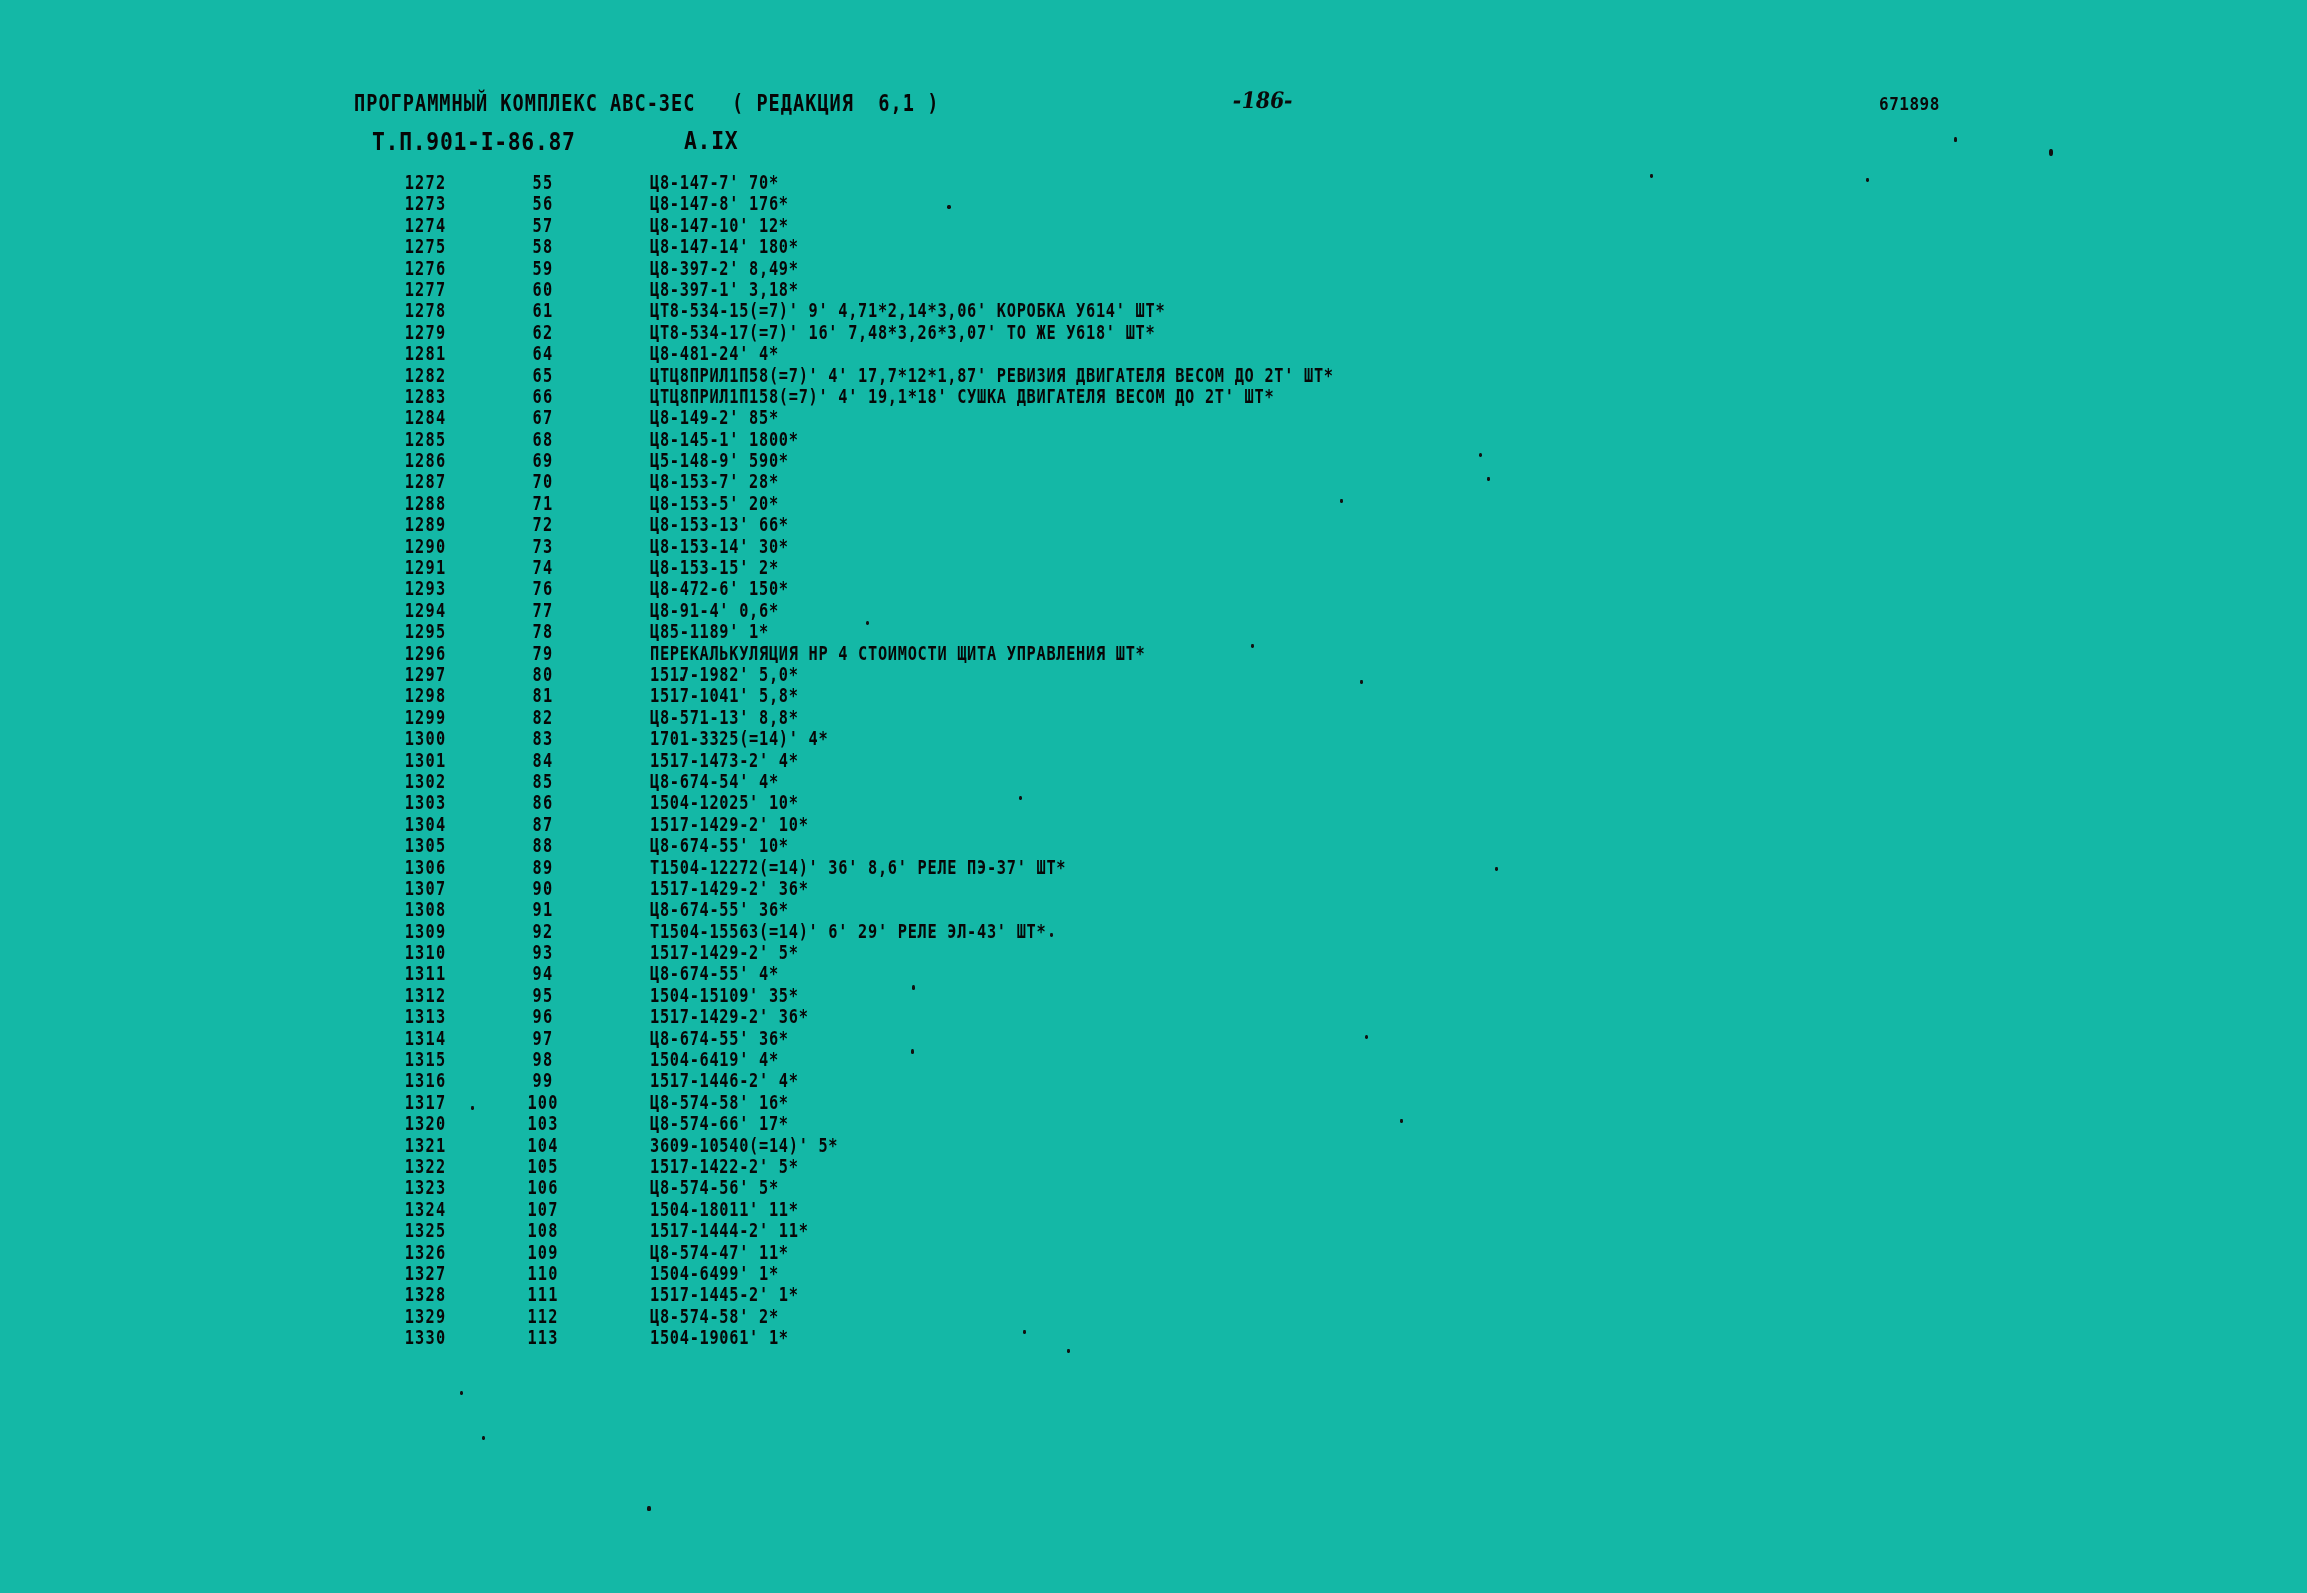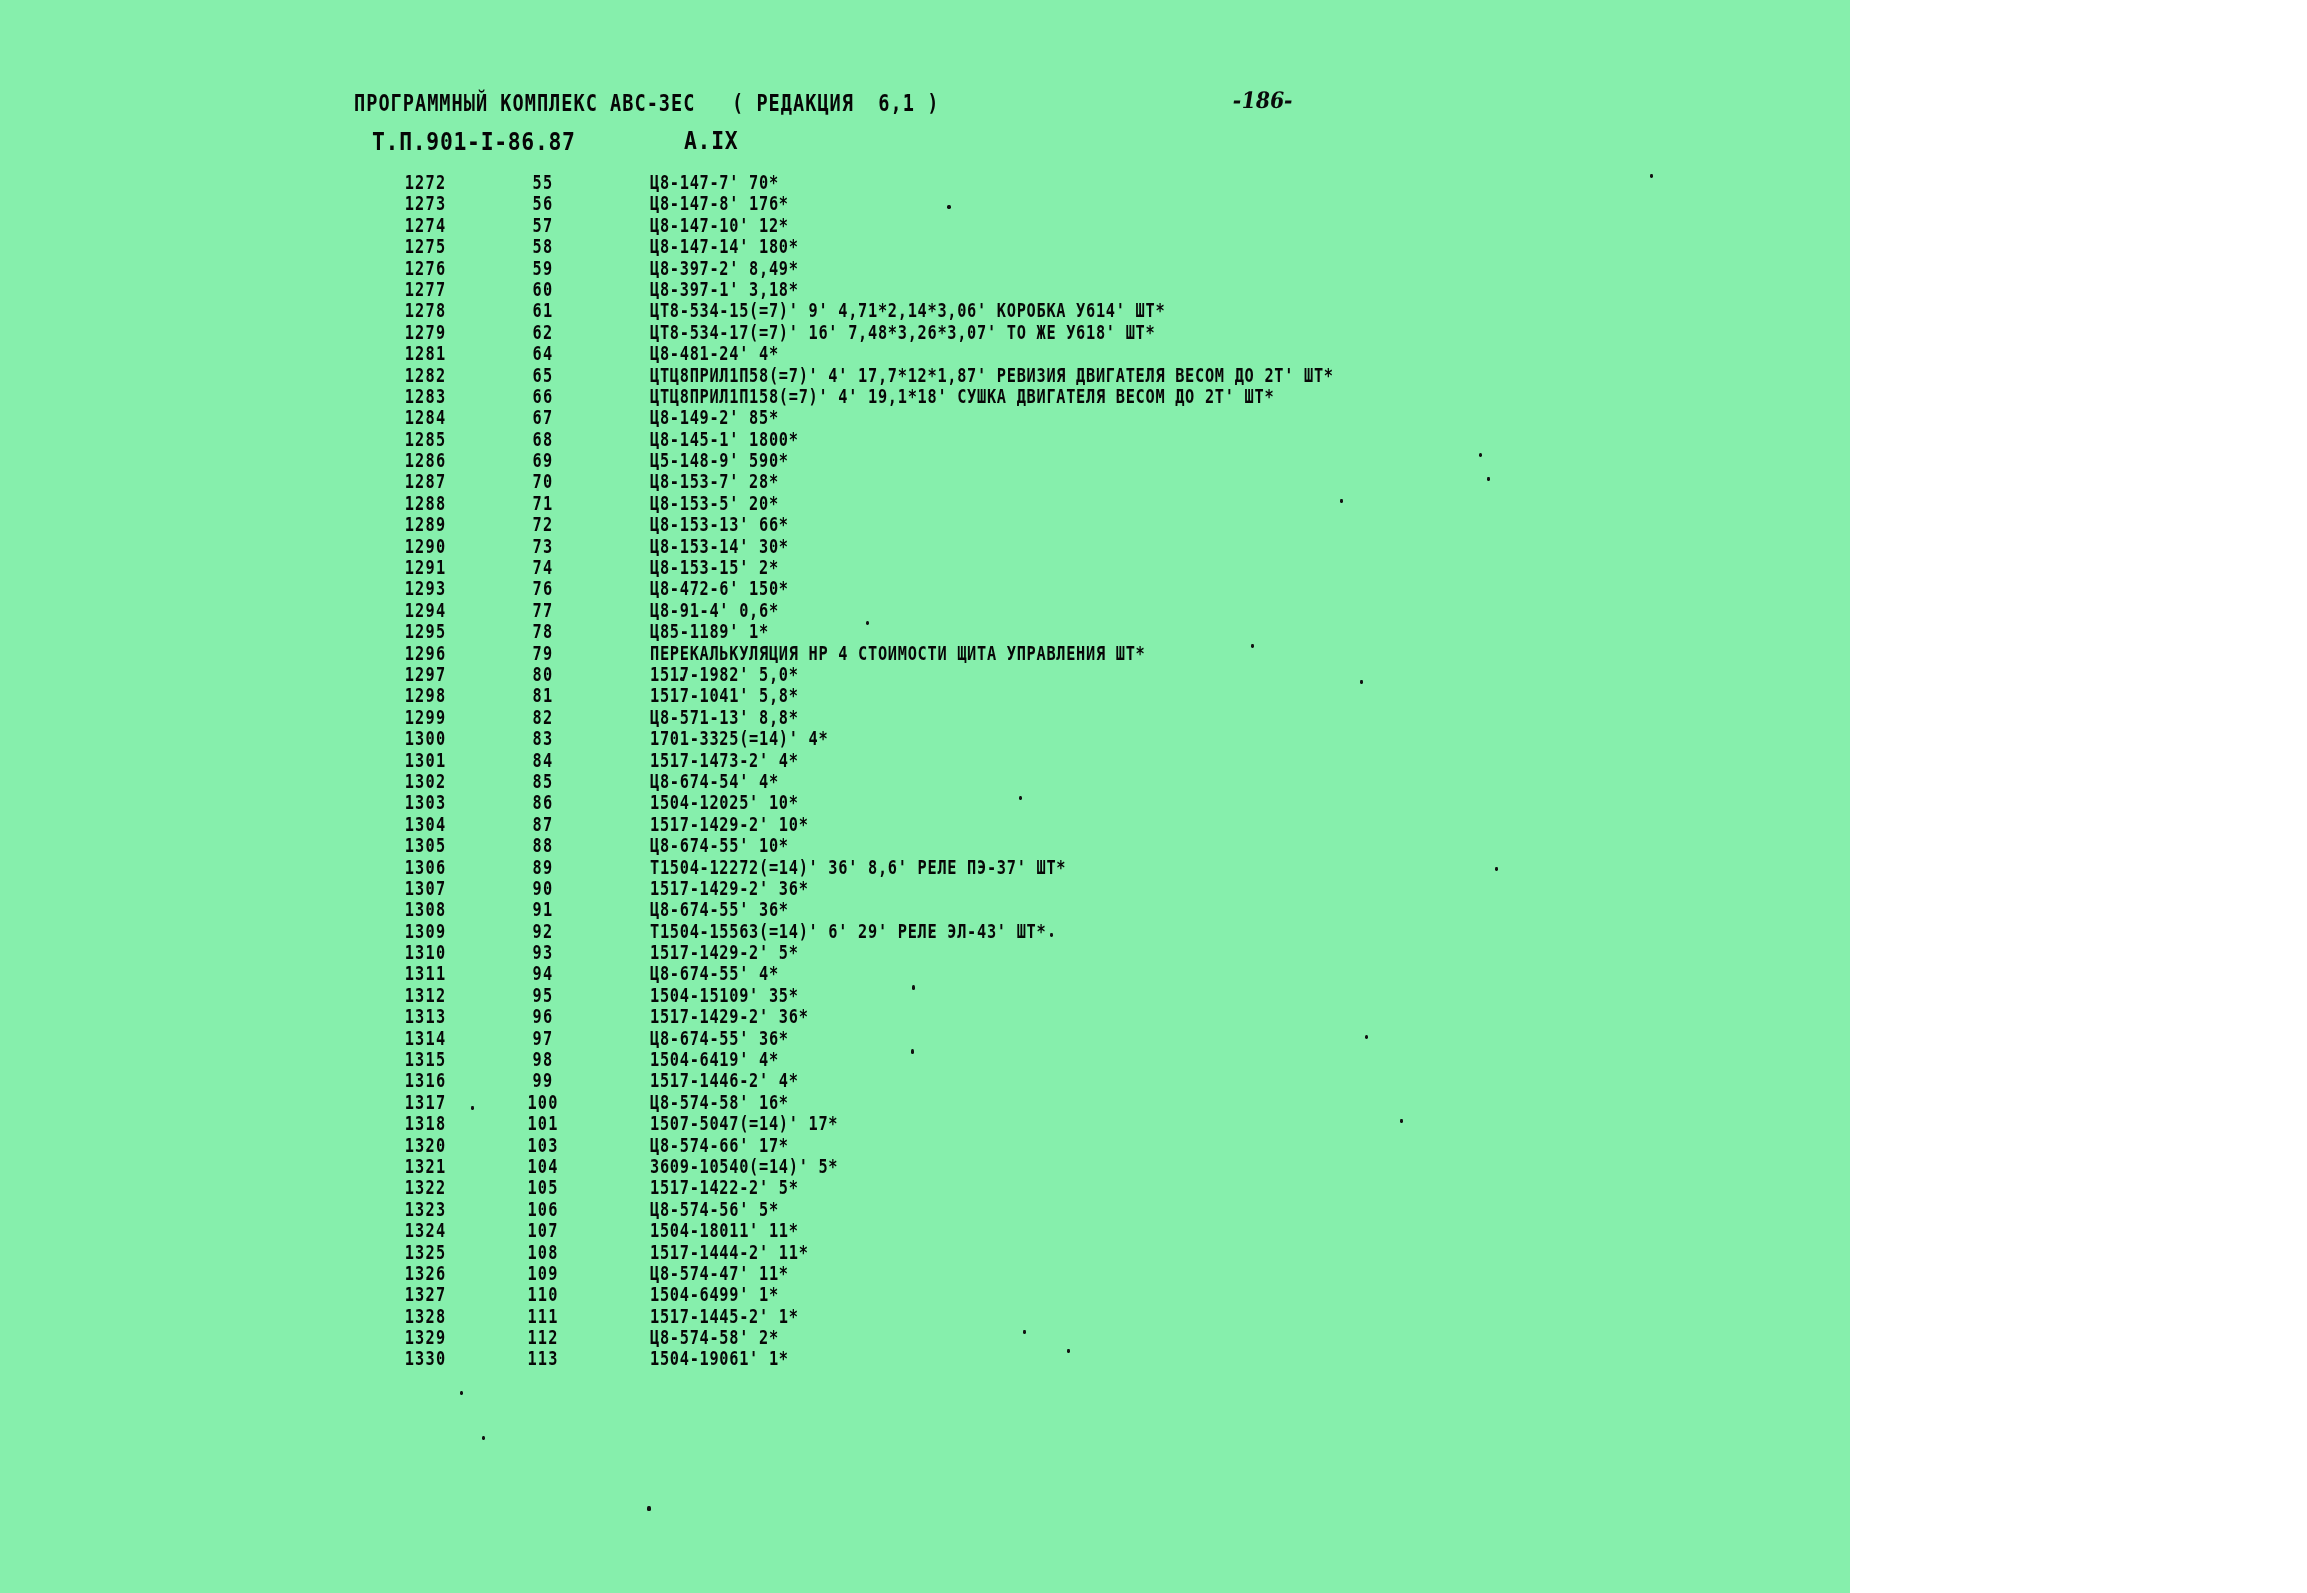--- a/index.html
+++ b/index.html
@@ -2,23 +2,23 @@
 <html style="font-size:7.4px"><head>
 <meta charset="utf-8">
 <style>
   html, body {
     margin: 0;
     padding: 0;
     background: #ffffff;
   }
   .page {
     position: relative;
-    width: 1850px;
+    width: 2307px;
     height: 1593px;
-    background: #86efac;
+    background: #14b8a6;
     overflow: hidden;
     font-family: "DejaVu Sans Mono", "Liberation Mono", monospace;
   }
 
   
   .hdr-line1 {
     position: absolute;
     left: 354px;
     top: 90px;
     font-size: 18.6px;
@@ -185,21 +185,20 @@
       <div class="row"><span class="c-seq">1308</span><span class="c-idx">91</span><span class="c-txt">Ц8-674-55' 36*</span></div>
       <div class="row"><span class="c-seq">1309</span><span class="c-idx">92</span><span class="c-txt">Т1504-15563(=14)' 6' 29' РЕЛЕ ЭЛ-43' ШТ*</span></div>
       <div class="row"><span class="c-seq">1310</span><span class="c-idx">93</span><span class="c-txt">1517-1429-2' 5*</span></div>
       <div class="row"><span class="c-seq">1311</span><span class="c-idx">94</span><span class="c-txt">Ц8-674-55' 4*</span></div>
       <div class="row"><span class="c-seq">1312</span><span class="c-idx">95</span><span class="c-txt">1504-15109' 35*</span></div>
       <div class="row"><span class="c-seq">1313</span><span class="c-idx">96</span><span class="c-txt">1517-1429-2' 36*</span></div>
       <div class="row"><span class="c-seq">1314</span><span class="c-idx">97</span><span class="c-txt">Ц8-674-55' 36*</span></div>
       <div class="row"><span class="c-seq">1315</span><span class="c-idx">98</span><span class="c-txt">1504-6419' 4*</span></div>
       <div class="row"><span class="c-seq">1316</span><span class="c-idx">99</span><span class="c-txt">1517-1446-2' 4*</span></div>
       <div class="row"><span class="c-seq">1317</span><span class="c-idx">100</span><span class="c-txt">Ц8-574-58' 16*</span></div>
-      <div class="row"><span class="c-seq">1318</span><span class="c-idx">101</span><span class="c-txt">1507-5047(=14)' 17*</span></div>
       <div class="row"><span class="c-seq">1320</span><span class="c-idx">103</span><span class="c-txt">Ц8-574-66' 17*</span></div>
       <div class="row"><span class="c-seq">1321</span><span class="c-idx">104</span><span class="c-txt">3609-10540(=14)' 5*</span></div>
       <div class="row"><span class="c-seq">1322</span><span class="c-idx">105</span><span class="c-txt">1517-1422-2' 5*</span></div>
       <div class="row"><span class="c-seq">1323</span><span class="c-idx">106</span><span class="c-txt">Ц8-574-56' 5*</span></div>
       <div class="row"><span class="c-seq">1324</span><span class="c-idx">107</span><span class="c-txt">1504-18011' 11*</span></div>
       <div class="row"><span class="c-seq">1325</span><span class="c-idx">108</span><span class="c-txt">1517-1444-2' 11*</span></div>
       <div class="row"><span class="c-seq">1326</span><span class="c-idx">109</span><span class="c-txt">Ц8-574-47' 11*</span></div>
       <div class="row"><span class="c-seq">1327</span><span class="c-idx">110</span><span class="c-txt">1504-6499' 1*</span></div>
       <div class="row"><span class="c-seq">1328</span><span class="c-idx">111</span><span class="c-txt">1517-1445-2' 1*</span></div>
       <div class="row"><span class="c-seq">1329</span><span class="c-idx">112</span><span class="c-txt">Ц8-574-58' 2*</span></div>

